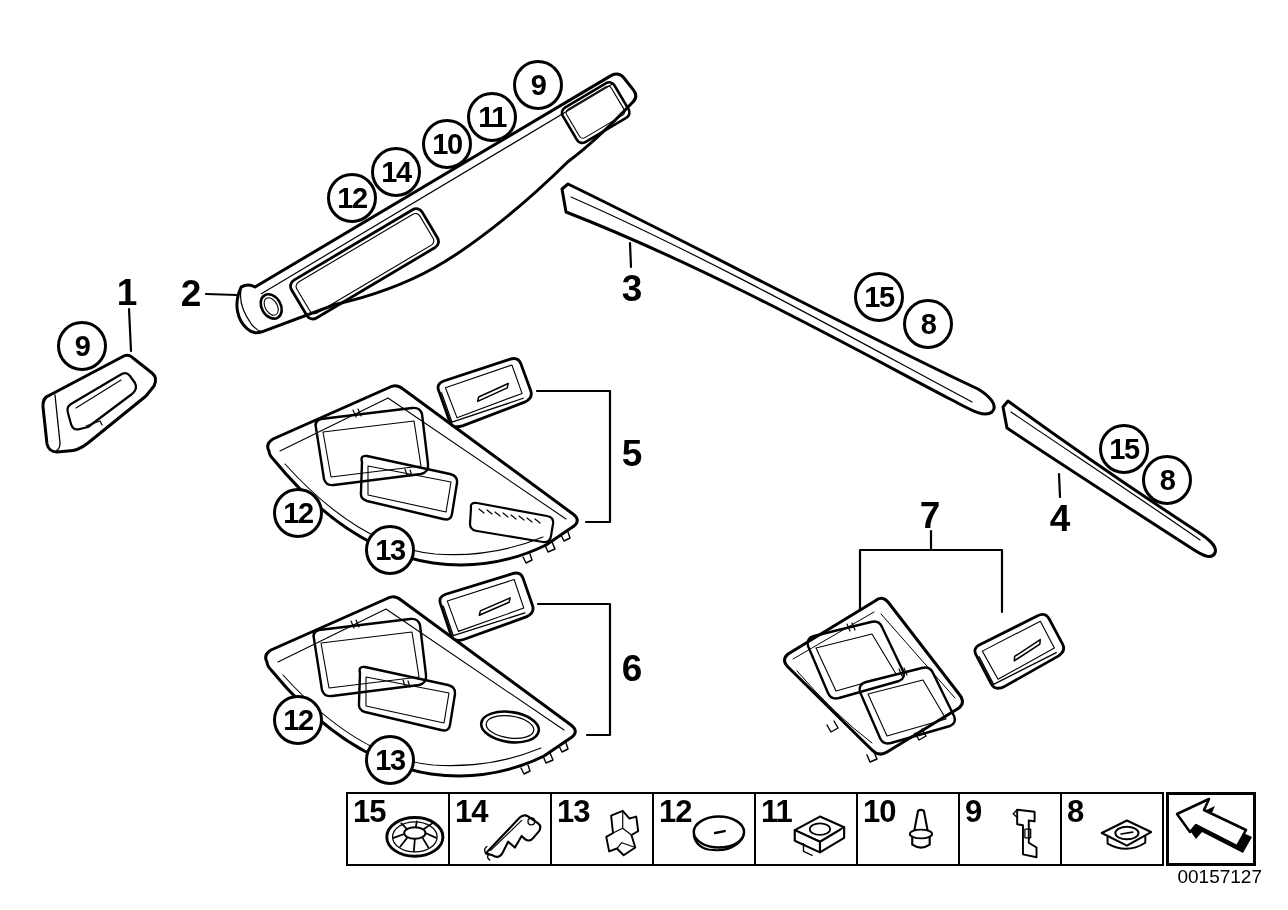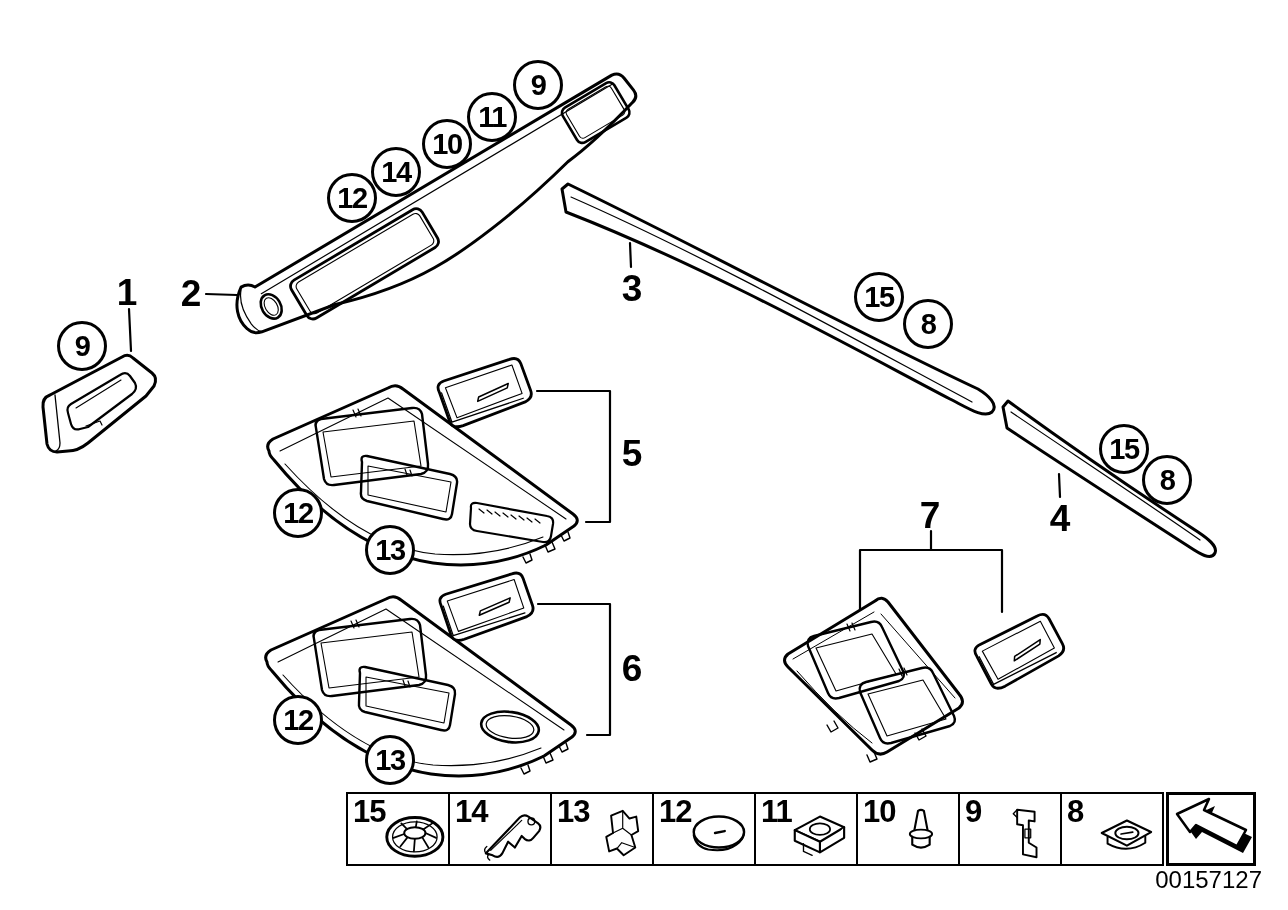--- a/index.html
+++ b/index.html
@@ -27,21 +27,21 @@
   .lcell .num{
     position:absolute;left:5px;top:1px;font-size:31px;font-weight:700;letter-spacing:-1px;line-height:1.1;
   }
   .lcell svg{position:absolute;right:0;bottom:0;}
   .arrowbox{
     position:absolute;left:1166px;top:792px;width:90px;height:74px;
     box-sizing:border-box;border:3px solid #000;background:#fff;
   }
   .docnum{
     position:absolute;top:866px;right:26px;
-    font-size:24px;font-weight:400;letter-spacing:0px;white-space:nowrap;
+    font-size:19px;font-weight:400;letter-spacing:0px;white-space:nowrap;
   }
 </style>
 </head>
 <body>
 
 <div class="stage">
 
   <svg class="art" viewBox="0 0 1288 910" fill="none" stroke="#000" stroke-linejoin="round" stroke-linecap="round">
 
     <g transform="translate(255,287) rotate(-30.7)">

